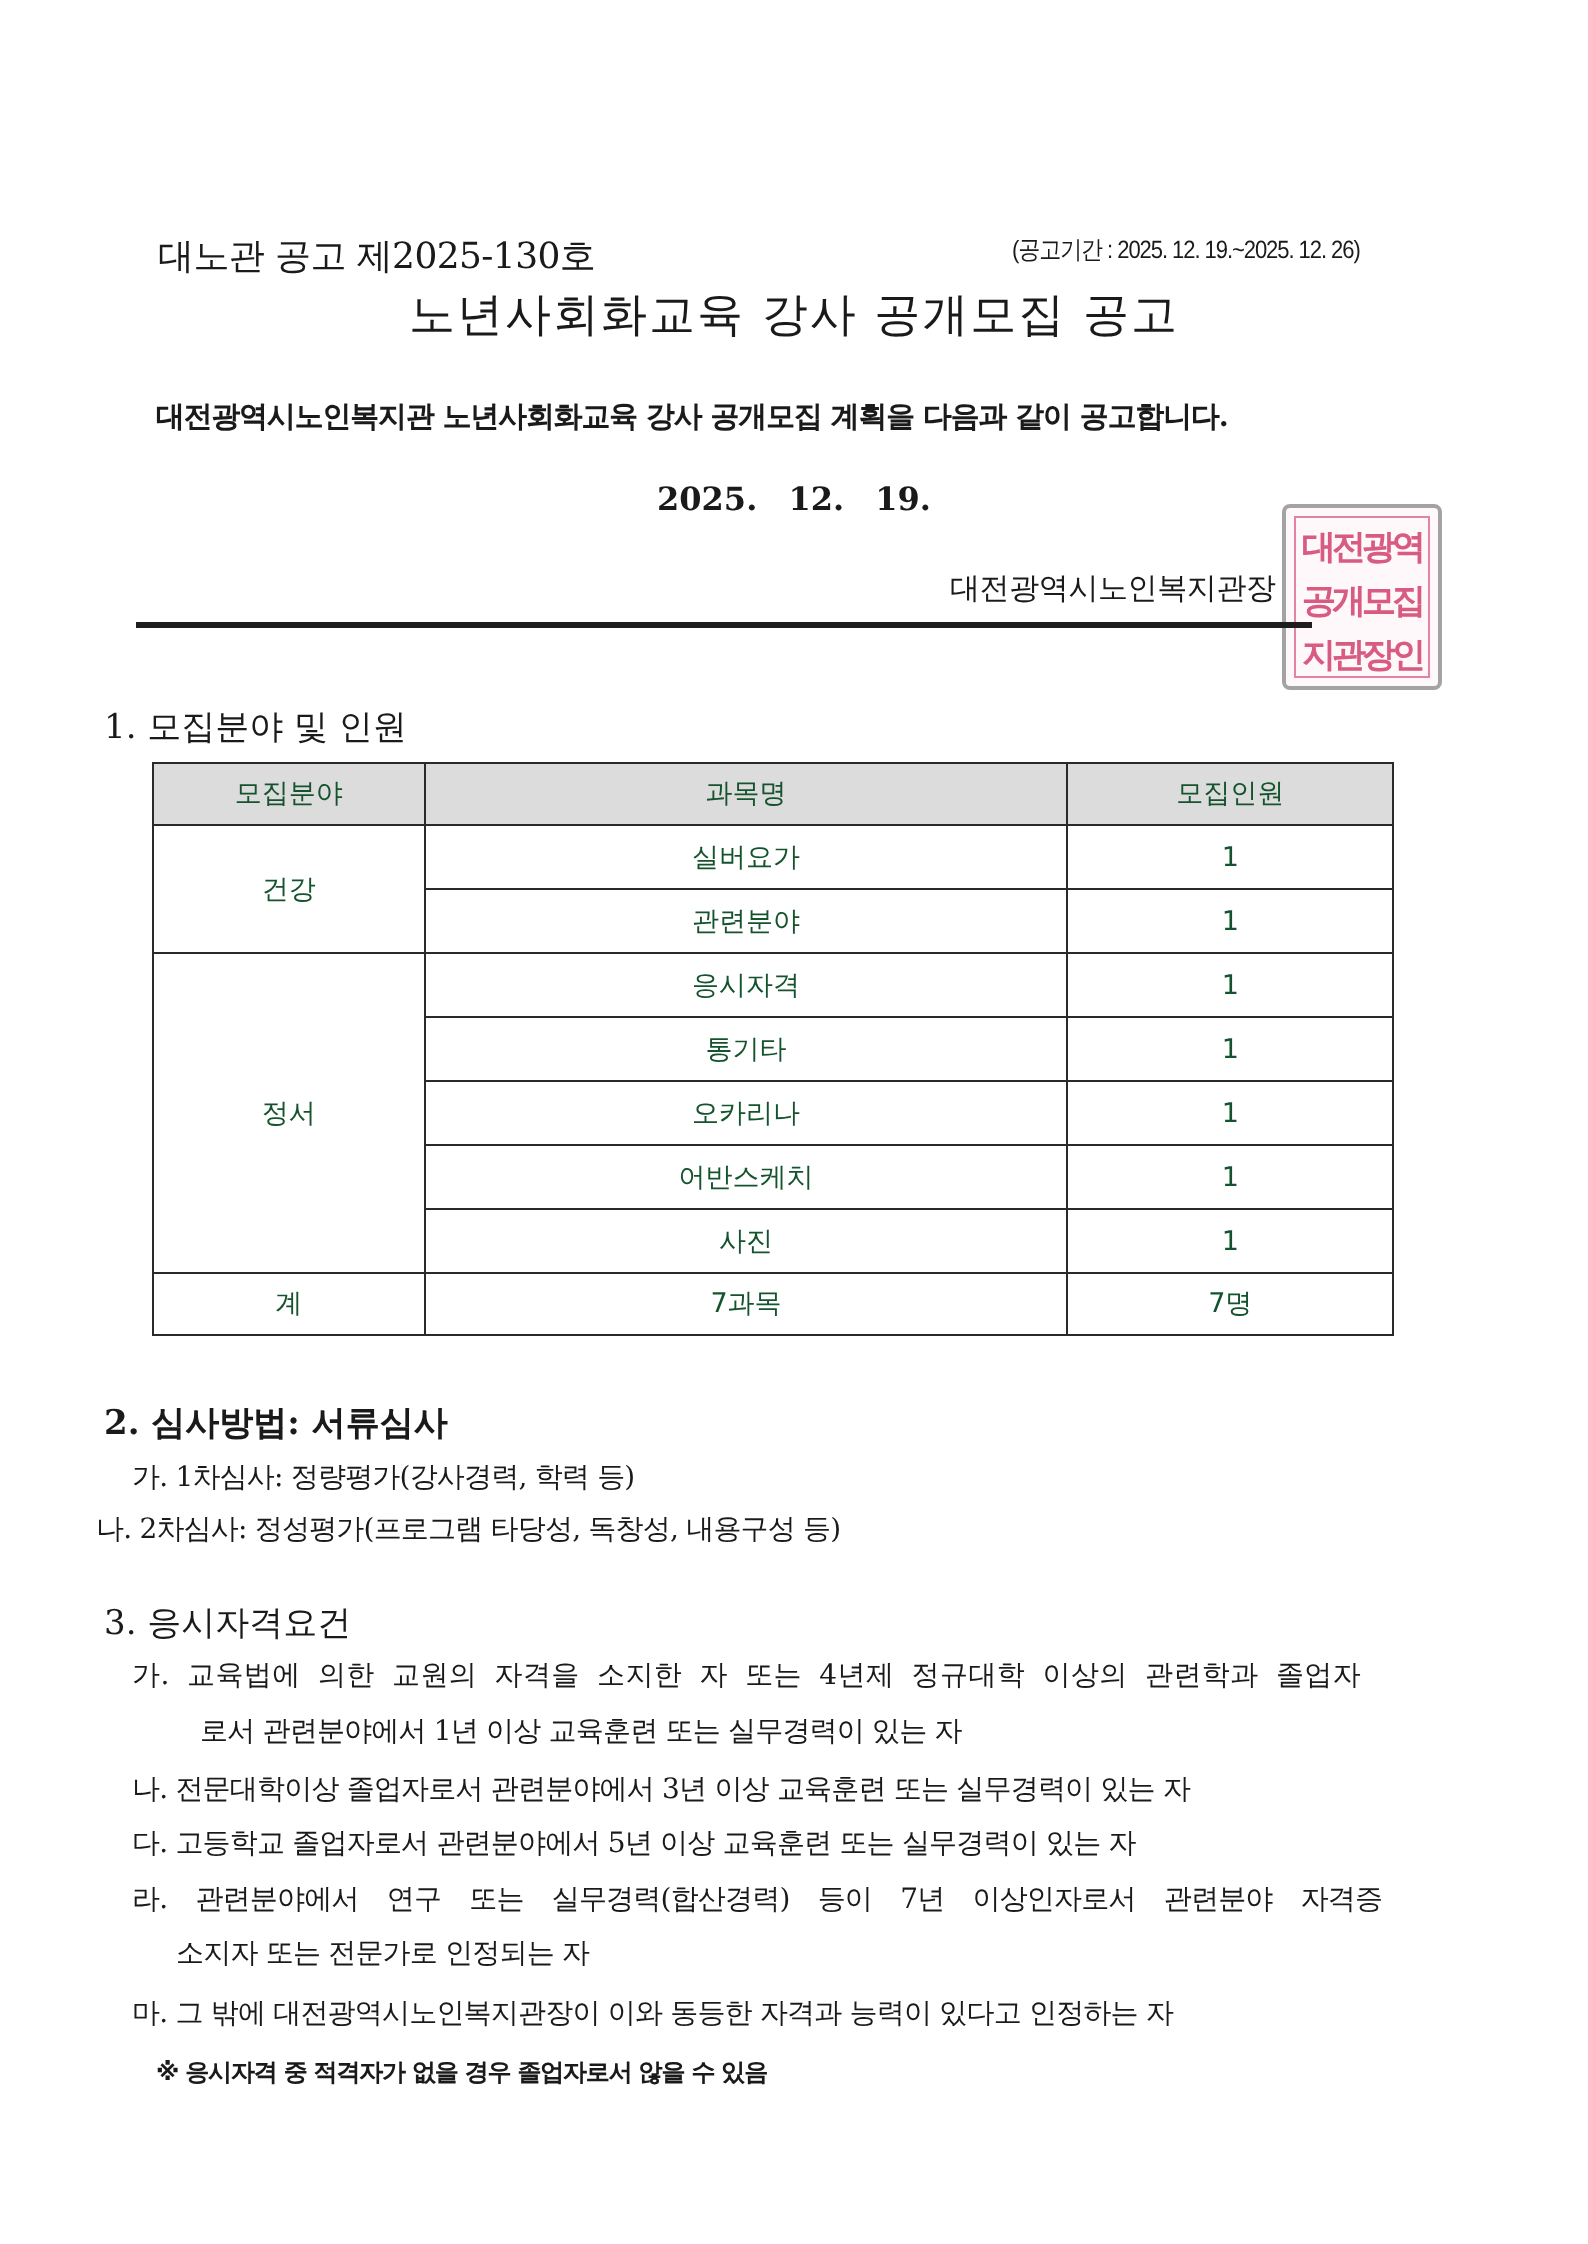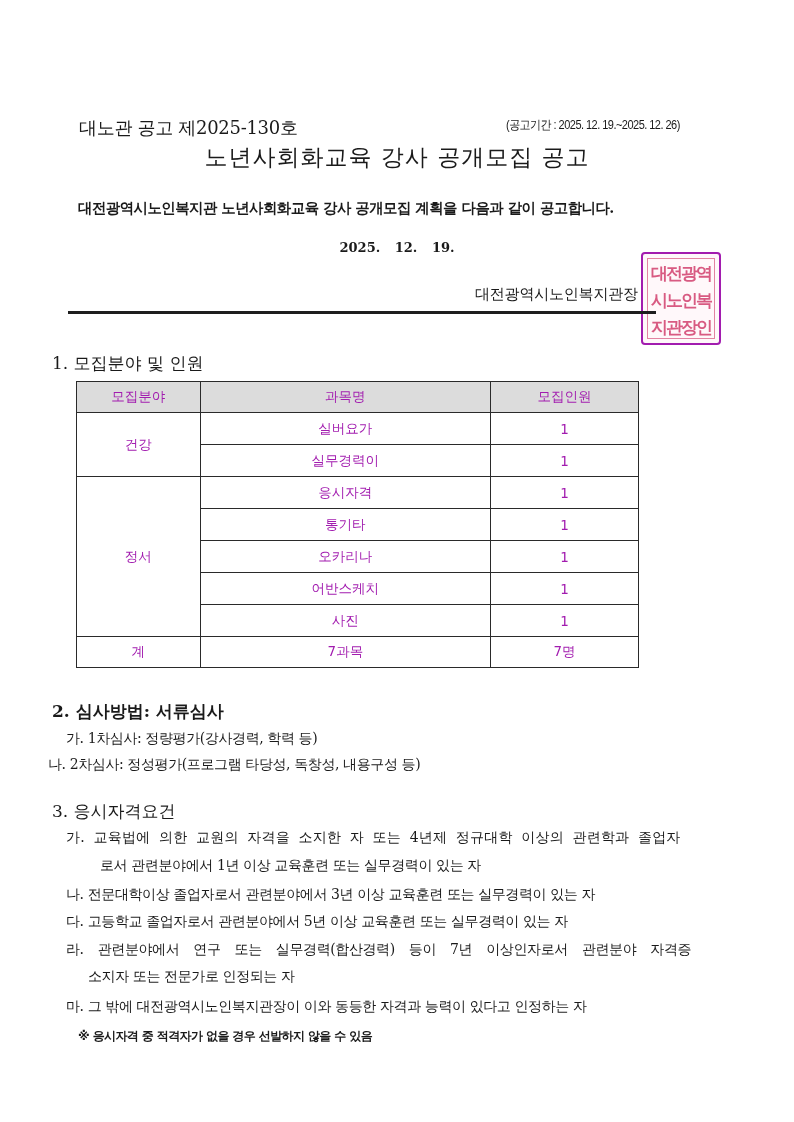--- a/index.html
+++ b/index.html
@@ -11,49 +11,49 @@
       font-family: "DejaVu Serif", "Liberation Serif", serif;
       color: #1a1a1a;
     }
     .abs { position: absolute; white-space: nowrap; }
 
     .notice-no { left: 79px; top: 116px; font-size: 18px; letter-spacing: -0.3px; }
     .period { left: 506px; top: 117px; font-size: 12.5px; letter-spacing: -0.6px;
       font-family: "Liberation Sans Narrow", "Liberation Sans", sans-serif; transform: scaleX(0.88); transform-origin: left top; }
     .title { left: 0; width: 794px; top: 142px; text-align: center; font-size: 23px; letter-spacing: 1px; font-weight: 400; }
     .intro { left: 78px; top: 199px; font-size: 14.6px; font-weight: 700; letter-spacing: -0.5px; transform: scaleX(0.985); transform-origin: left top; }
-    .date { left: 0; width: 794px; top: 240px; text-align: center; font-size: 13px; font-weight: 700; word-spacing: 10px; }
+    .date { left: 0; width: 794px; top: 240px; text-align: center; font-size: 16px; font-weight: 700; word-spacing: 10px; }
     .issuer { left: 475px; top: 285px; font-size: 15px; letter-spacing: -0.2px; }
     .rule { left: 68px; top: 311px; width: 588px; height: 3px; background: #1e1e1e; }
 
     .seal {
       left: 641px; top: 252px; width: 80px; height: 93px;
-      border: 2px solid #a21caf; border-radius: 4px;
+      border: 2px solid #a3a3a3; border-radius: 4px;
       background: rgba(255,235,242,0.35);
     }
     .seal-inner {
       position: absolute; left: 4px; top: 4px; right: 4px; bottom: 4px;
       border: 1px solid rgba(214,81,122,0.7);
     }
     .seal-row {
       position: absolute; left: 0; right: 0; text-align: center;
       color: #d2406e; font-family: "DejaVu Sans", sans-serif;
       font-size: 17px; font-weight: 700; letter-spacing: -2px; opacity: 0.85;
     }
 
     .sec-title { font-size: 17px; letter-spacing: 0px; }
     .sec1 { left: 52px; top: 352px; }
     .sec2 { left: 52px; top: 700px; font-weight: 700; text-align: center; }
     .sec3 { left: 52px; top: 800px; }
 
     table.recruit {
-      position: absolute; left: 76px; top: 381px; width: 563px;
+      position: absolute; left: 76px; top: 381px; width: 621px;
       border-collapse: collapse;
       font-family: "DejaVu Sans", "Liberation Sans", sans-serif;
-      font-size: 13.5px; color: #a21caf;
+      font-size: 13.5px; color: #14532d;
     }
     table.recruit td, table.recruit th {
       border: 1px solid #2a2a2a; text-align: center; vertical-align: middle;
       font-weight: 400; height: 32px; padding: 0;
     }
     table.recruit th { background: #dcdcdc; height: 31px; }
     table.recruit col.c1 { width: 136px; }
     table.recruit col.c2 { width: 322px; }
     table.recruit col.c3 { width: 163px; }
     table.recruit tr.total td { height: 31px; }
@@ -76,21 +76,21 @@
 
 <div class="abs notice-no">대노관 공고 제2025-130호</div>
 <div class="abs period">(공고기간 : 2025. 12. 19.~2025. 12. 26)</div>
 <div class="abs title">노년사회화교육 강사 공개모집 공고</div>
 <div class="abs intro">대전광역시노인복지관 노년사회화교육 강사 공개모집 계획을 다음과 같이 공고합니다.</div>
 <div class="abs date">2025.  12.  19.</div>
 
 <div class="abs seal">
   <div class="seal-inner"></div>
   <div class="seal-row" style="top:8px">대전광역</div>
-  <div class="seal-row" style="top:35px">시노인복</div>
+  <div class="seal-row" style="top:35px">공개모집</div>
   <div class="seal-row" style="top:62px">지관장인</div>
 </div>
 
 <div class="abs issuer">대전광역시노인복지관장</div>
 <div class="abs rule"></div>
 
 <div class="abs sec-title sec1">1. 모집분야 및 인원</div>
 
 <table class="recruit">
   <colgroup>
@@ -105,21 +105,21 @@
       <th>모집인원</th>
     </tr>
   </thead>
   <tbody>
     <tr>
       <td rowspan="2">건강</td>
       <td>실버요가</td>
       <td>1</td>
     </tr>
     <tr>
-      <td>실무경력이</td>
+      <td>관련분야</td>
       <td>1</td>
     </tr>
     <tr>
       <td rowspan="5">정서</td>
       <td>응시자격</td>
       <td>1</td>
     </tr>
     <tr>
       <td>통기타</td>
       <td>1</td>
@@ -149,13 +149,13 @@
 <div class="abs item s2b">나. 2차심사: 정성평가(프로그램 타당성, 독창성, 내용구성 등)</div>
 
 <div class="abs sec-title sec3">3. 응시자격요건</div>
 <div class="abs item s3a1">가. 교육법에 의한 교원의 자격을 소지한 자 또는 4년제 정규대학 이상의 관련학과 졸업자</div>
 <div class="abs item s3a2">로서 관련분야에서 1년 이상 교육훈련 또는 실무경력이 있는 자</div>
 <div class="abs item s3b">나. 전문대학이상 졸업자로서 관련분야에서 3년 이상 교육훈련 또는 실무경력이 있는 자</div>
 <div class="abs item s3c">다. 고등학교 졸업자로서 관련분야에서 5년 이상 교육훈련 또는 실무경력이 있는 자</div>
 <div class="abs item s3d1">라. 관련분야에서 연구 또는 실무경력(합산경력) 등이 7년 이상인자로서 관련분야 자격증</div>
 <div class="abs item s3d2">소지자 또는 전문가로 인정되는 자</div>
 <div class="abs item s3e">마. 그 밖에 대전광역시노인복지관장이 이와 동등한 자격과 능력이 있다고 인정하는 자</div>
-<div class="abs note">※ 응시자격 중 적격자가 없을 경우 선발하지 않을 수 있음</div>
+<div class="abs note">※ 응시자격 중 적격자가 없을 경우 졸업자로서 않을 수 있음</div>
 
 </body></html>

